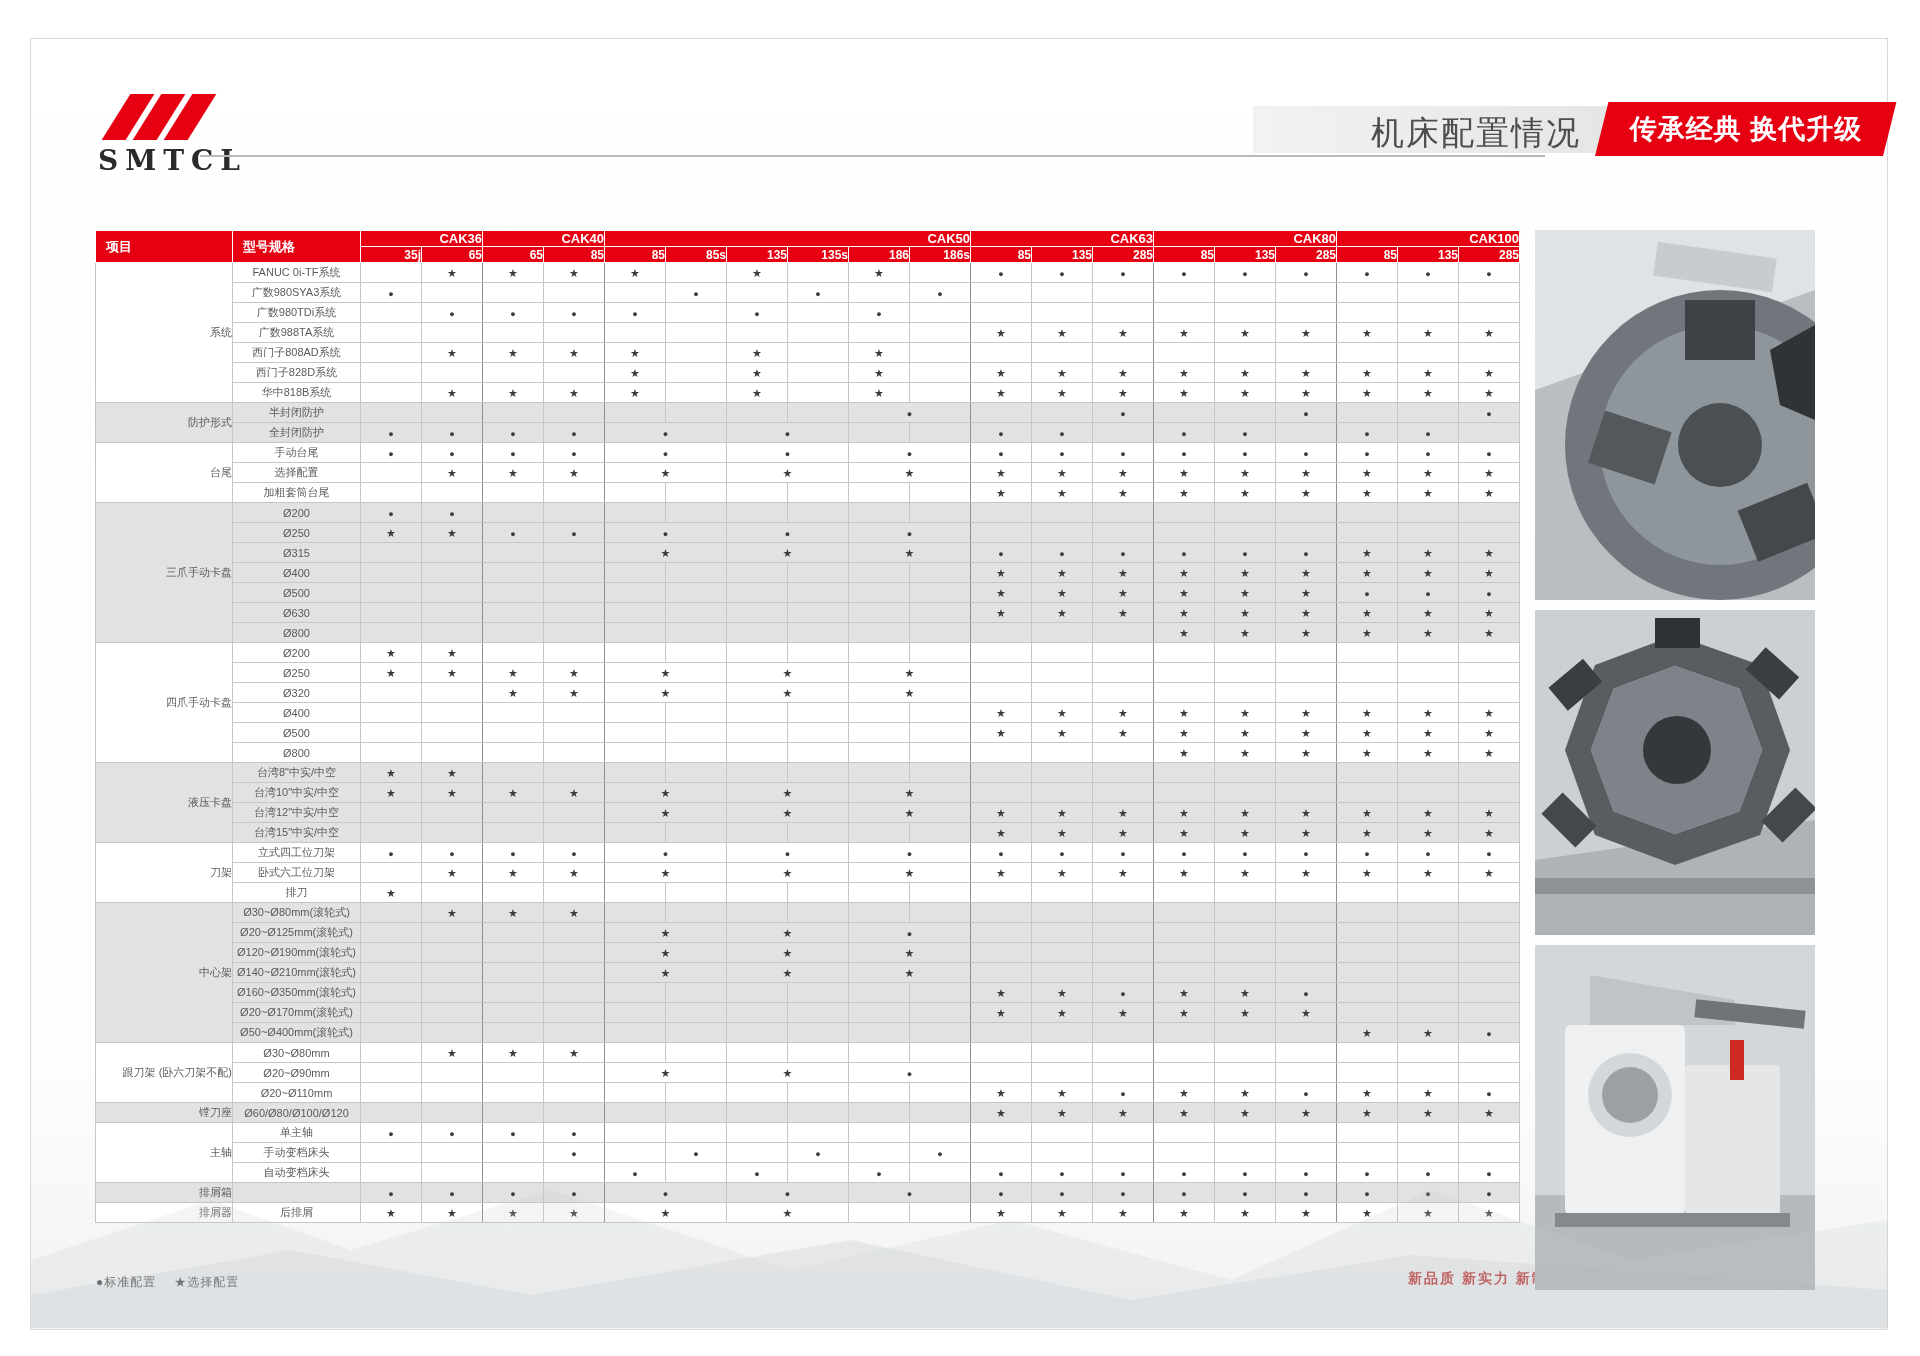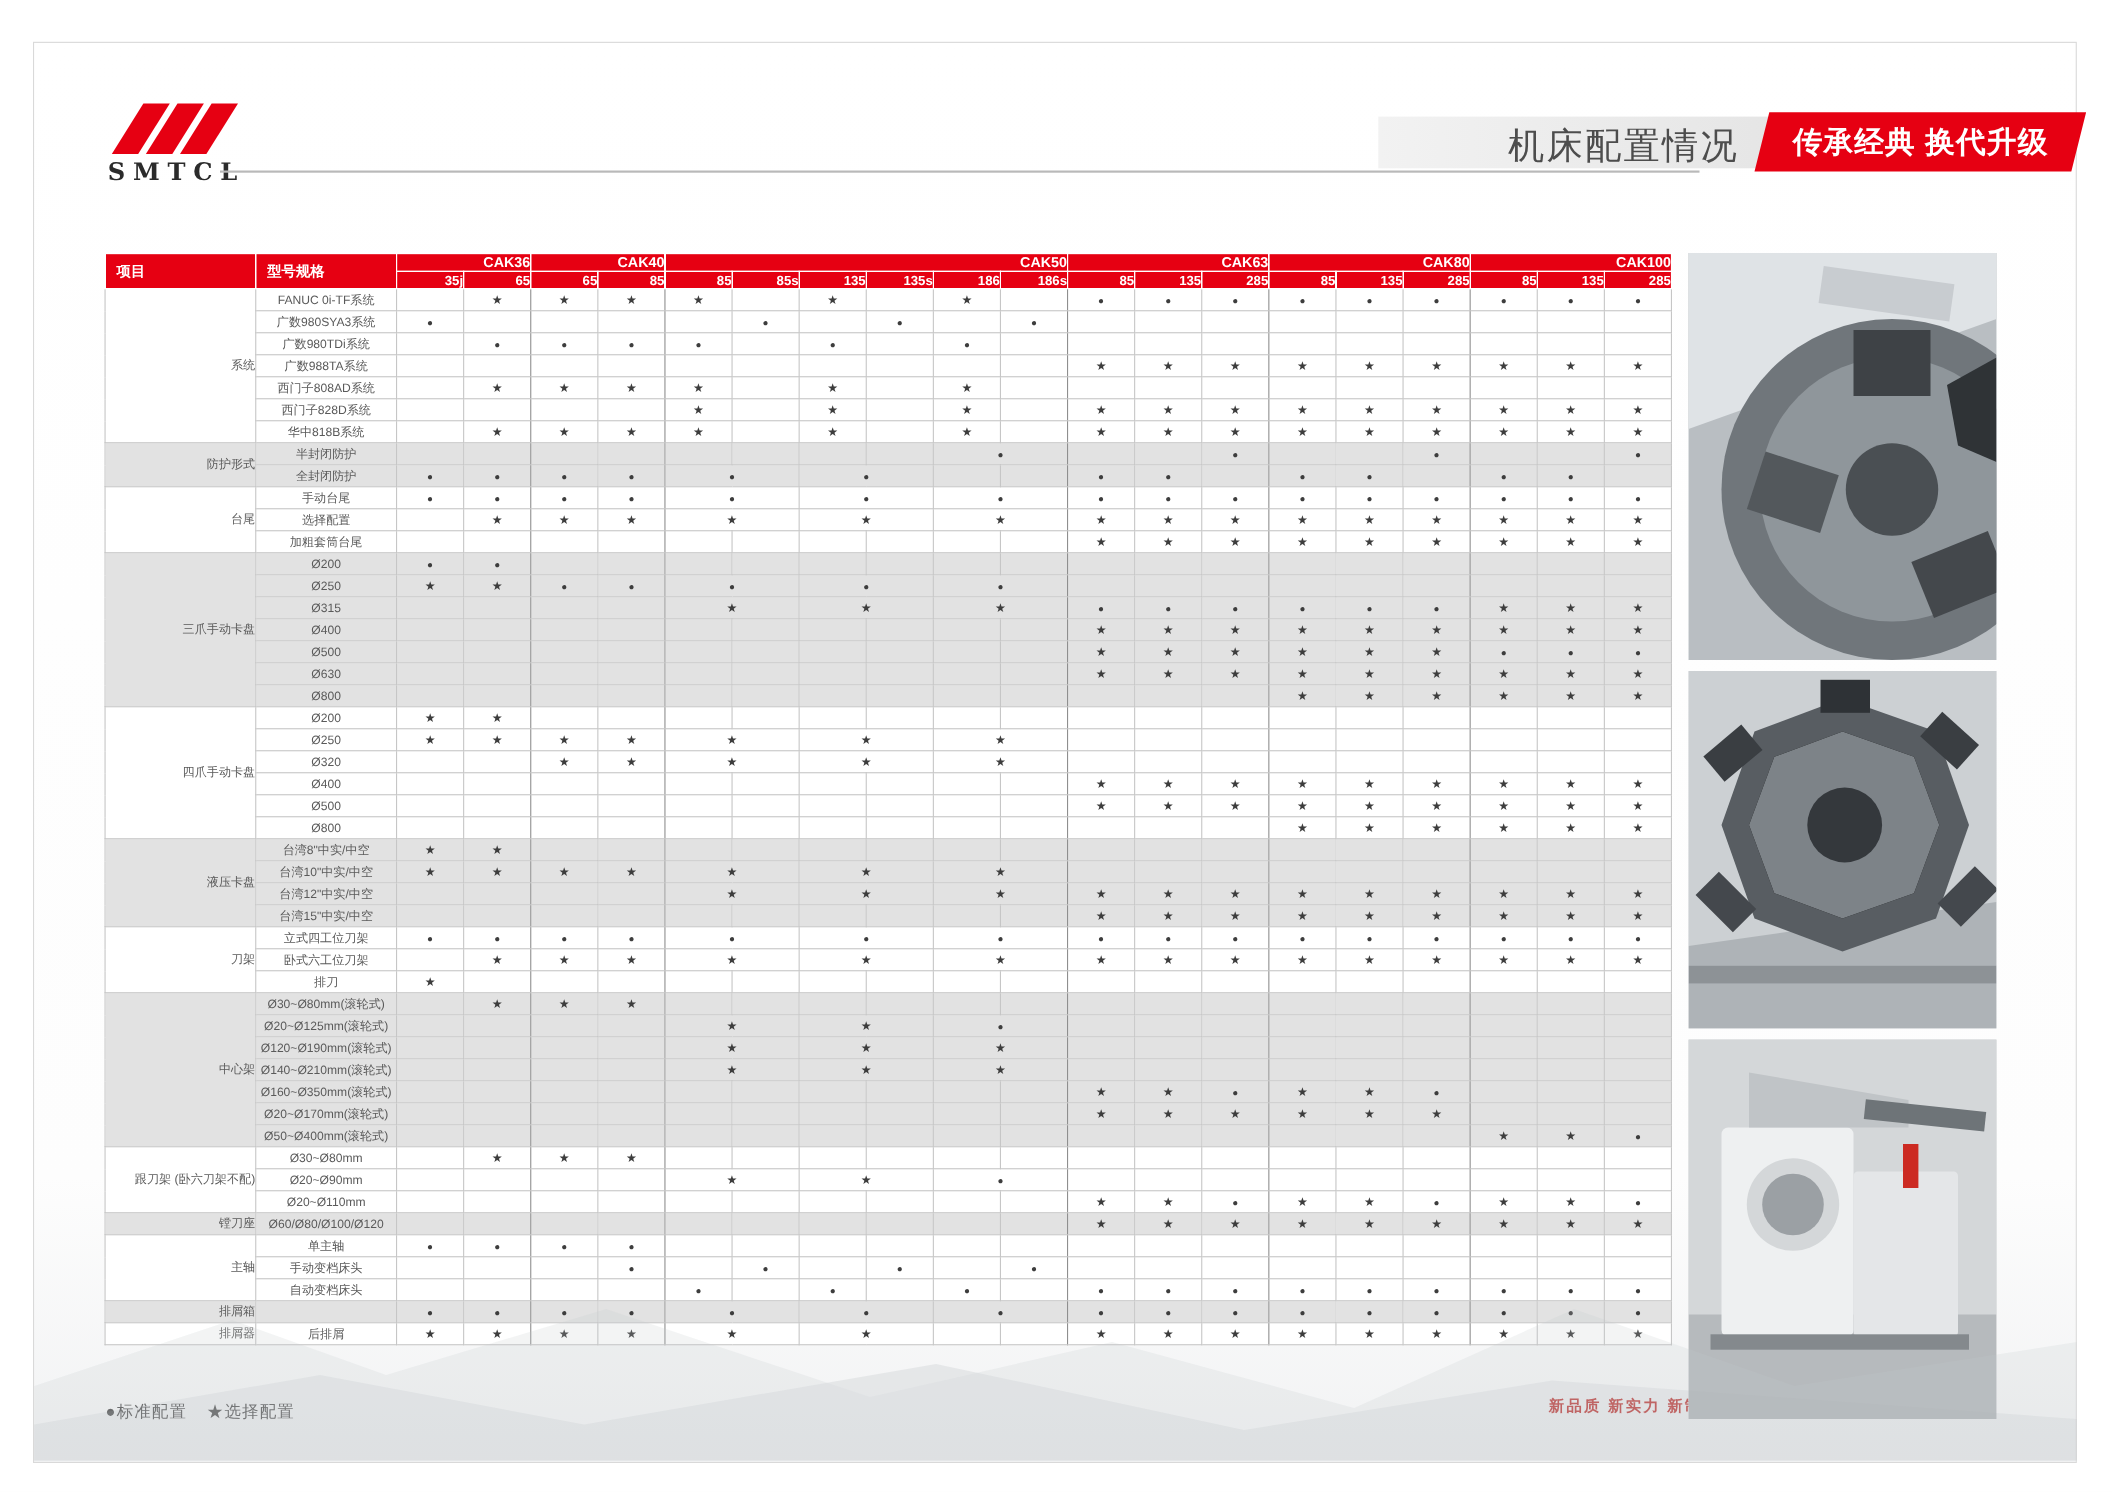--- a/index.html
+++ b/index.html
@@ -4,21 +4,21 @@
 <style>
   * { margin:0; padding:0; box-sizing:border-box; }
   html,body { width:1920px; height:1356px; background:#fdfdfd; font-family:"Liberation Sans", sans-serif; }
   #page { position:relative; width:1920px; height:1356px; overflow:hidden; background:#fff; }
   #frame { position:absolute; left:30px; top:38px; width:1858px; height:1292px; border:1px solid #d9d9d9; background:linear-gradient(180deg,#ffffff 0%,#fdfdfd 80%,#f1f2f3 100%); }
 
   
   #logo { position:absolute; left:98px; top:94px; width:160px; height:70px; }
   .stripes { display:flex; gap:7px; margin-left:18px; }
   .stripe { width:24px; height:46px; background:#e60012; transform:skewX(-32deg); }
-  .logo-text { margin-top:4px; font-family:"DejaVu Serif", serif; font-weight:bold; font-size:22px; letter-spacing:7px; color:#2b2b2b; }
+  .logo-text { margin-top:4px; font-family:"DejaVu Serif", serif; font-weight:bold; font-size:28px; letter-spacing:7px; color:#2b2b2b; }
   #logo-rule { position:absolute; left:200px; top:155px; width:1345px; height:2px; background:#b9b9b9; }
   #title-band { position:absolute; left:1253px; top:106px; width:628px; height:47px; background:linear-gradient(90deg,#f2f2f2,#dcdcdc); }
   #page-title { position:absolute; right:300px; top:5px; font-size:33px; color:#4d4d4d; letter-spacing:2px; white-space:nowrap;text-align:center; }
   #ribbon { position:absolute; right:-2px; top:-4px; width:288px; height:54px; background:#e60012; transform:skewX(-14deg); transform-origin:bottom right; display:flex; align-items:center; justify-content:center; }
   #ribbon span { transform:skewX(14deg); color:#fff; font-weight:bold; font-size:27px; letter-spacing:1px; white-space:nowrap; }
 
   
   #cfg-table { position:absolute; left:95px; top:230px; border-collapse:collapse; table-layout:fixed; background:#fff; }
   #cfg-table th, #cfg-table td { border:1px solid #c6c6c6; padding:0; font-weight:normal; overflow:hidden; }
   #cfg-table thead th { background:#e60012; color:#fff; font-weight:bold; border:1px solid #fff; text-align:right; }
@@ -29,21 +29,21 @@
   #cfg-table tbody tr.shaded td { background:#e2e2e2; }
   td.category { text-align:right; padding-left:9px; color:#555; line-height:1.15; }
   td.speclbl { text-align:center; padding-left:10px; white-space:nowrap; color:#606060; }
   td.mark { text-align:center; }
   .dot  { font-size:9px;  color:#3d3d3d; line-height:1; }
   .star { font-size:11px; color:#3d3d3d; line-height:1; }
   #cfg-table td.gb { border-right:1px solid #8f8f8f; }
   #cfg-table tr.gtop td { border-top:1px solid #8f8f8f; }
 
   
-  #legend { position:absolute; left:96px; top:1274px; font-size:15px; color:#555; letter-spacing:1px;text-align:center; }
+  #legend { position:absolute; left:96px; top:1274px; font-size:12px; color:#555; letter-spacing:1px;text-align:center; }
   #legend .sep { display:inline-block; width:18px; }
   #slogan { position:absolute; left:1408px; top:1270px; font-size:14px; color:#c43b38; font-weight:bold; letter-spacing:2px; white-space:nowrap; }
 
   
   .photo { position:absolute; left:1535px; width:280px; overflow:hidden; background:#c9cdd0; }
   #photo-chuck  { top:230px; height:370px; }
   #photo-turret { top:610px; height:325px; }
   #photo-rest   { top:945px; height:345px; }
   .photo svg { display:block; }
 

